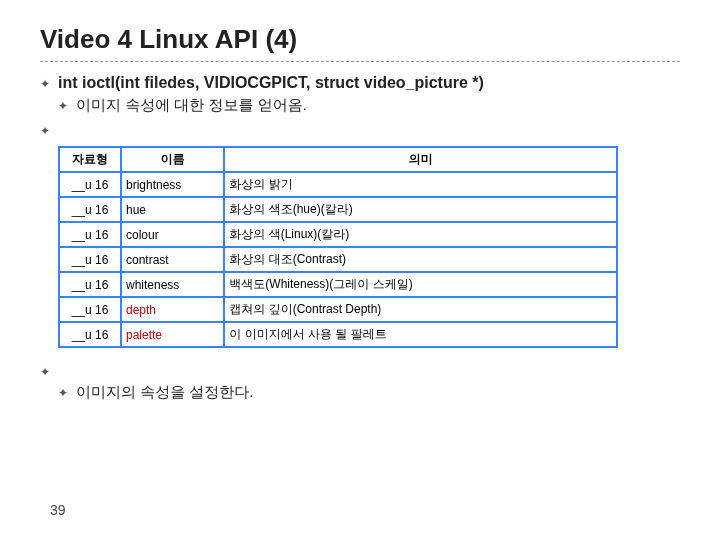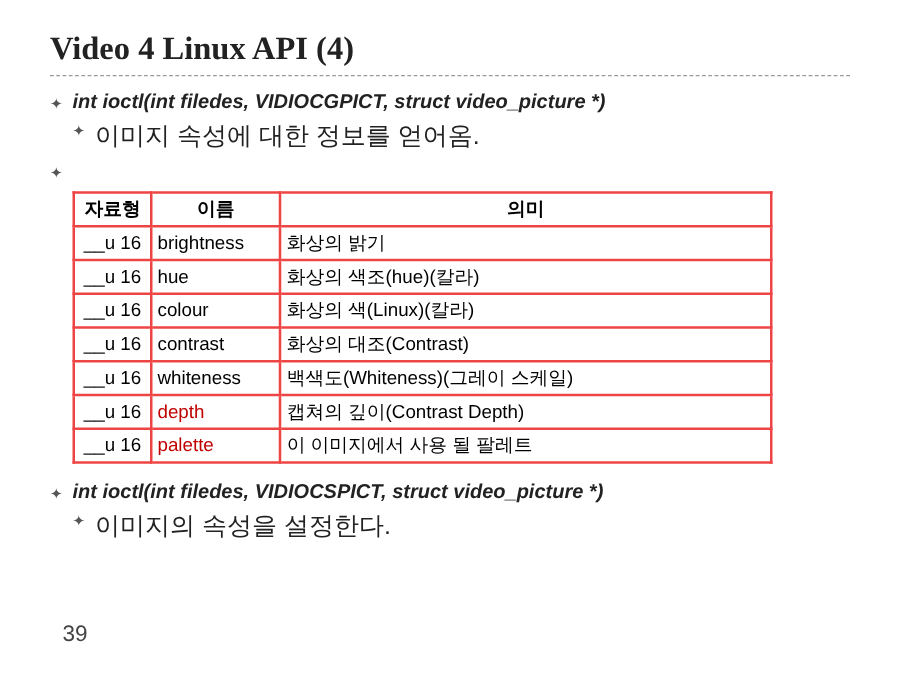--- a/index.html
+++ b/index.html
@@ -1,33 +1,33 @@
 <!DOCTYPE html>
 <html><head>
   <meta charset="utf-8">
   <style>
     * { margin: 0; padding: 0; box-sizing: border-box; }
     body { width: 720px; height: 540px; background: #fff; font-family: Arial, sans-serif; padding: 24px 40px; }
-    .title { font-size: 26px; font-weight: bold; color: #222; margin-bottom: 6px; font-family: Liberation Serif, serif; }
+    .title { font-size: 26px; font-weight: bold; color: #222; margin-bottom: 6px; }
     .divider { border: none; border-top: 1px dashed #999; margin-bottom: 12px; }
     .bullet-row { display: flex; align-items: flex-start; margin-bottom: 4px; }
     .bullet-icon { width: 12px; font-size: 12px; color: #555; margin-right: 6px; margin-top: 3px; }
     .sub-bullet { margin-left: 18px; }
     .bullet-text { font-size: 16px; color: #222; }
-    .bullet-text-bold { font-weight: bold; font-style: italic; }
-    .sub-text { font-size: 20px; color: #222; }
+    .bullet-text-bold { font-weight: bold; }
+    .sub-text { font-size: 15px; color: #222; }
     .table-wrap { margin: 8px 0 14px 18px; }
     table { border-collapse: collapse; width: 560px; }
-    th, td { border: 2px solid #ef4444; padding: 3px 4px; font-size: 15px; text-align: left; vertical-align: middle; }
+    th, td { border: 2px solid #3b82f6; padding: 3px 4px; font-size: 12px; text-align: left; vertical-align: middle; }
     th { font-weight: bold; text-align: center; }
     td.c0 { width: 60px; text-align: center; }
     td.c1 { width: 100px; }
     td.c2 { width: 380px; }
     .red { color: #c00000; }
-    .page-num { position: absolute; bottom: 22px; left: 50px; font-size: 18px; color: #444; }
+    .page-num { position: absolute; bottom: 22px; left: 50px; font-size: 14px; color: #444; }
   </style>
 </head>
 <body>
 
 <div class="title">Video 4 Linux API (4)</div>
 <hr class="divider">
 
 <div class="bullet-row">
   <span class="bullet-icon">✦</span>
   <span class="bullet-text bullet-text-bold">int ioctl(int filedes, VIDIOCGPICT, struct video_picture *)</span>
@@ -85,20 +85,19 @@
           <td class="c0">__u 16</td>
           <td class="c1 red">palette</td>
           <td class="c2">이 이미지에서 사용 될 팔레트</td>
         </tr>
       </tbody>
   </table>
 </div>
 
 <div class="bullet-row">
   <span class="bullet-icon">✦</span>
-  <span class="bullet-text bullet-text-bold">int ioctl(int filedes, VIDIOCSPICT, struct video_picture *)</span>
 </div>
 <div class="bullet-row sub-bullet">
   <span class="bullet-icon">✦</span>
   <span class="sub-text">이미지의 속성을 설정한다.</span>
 </div>
 
 <div class="page-num">39</div>
 
 </body></html>

